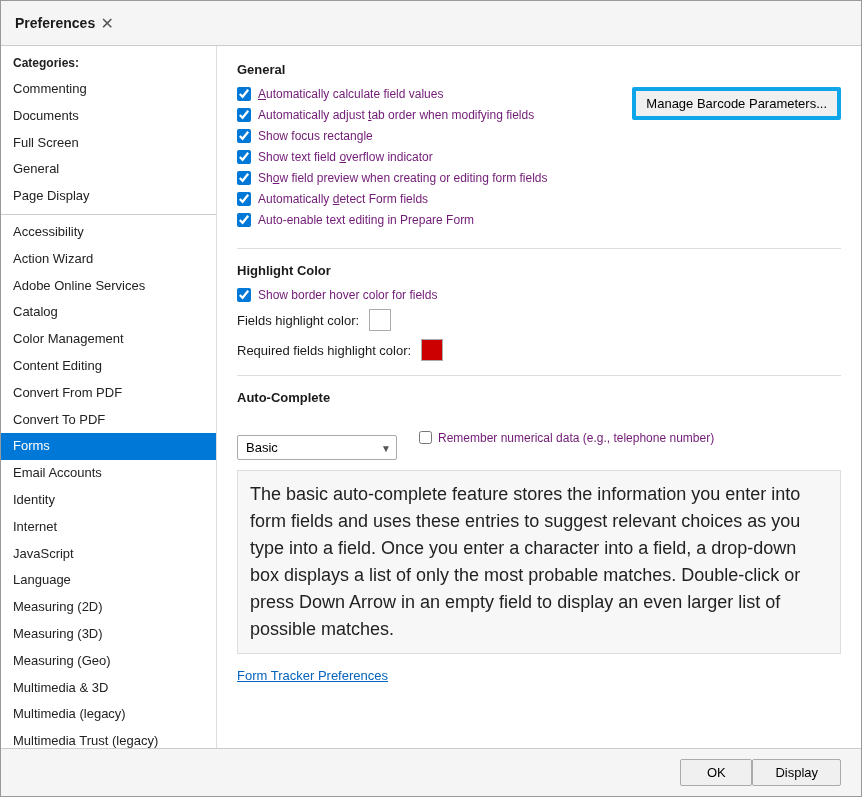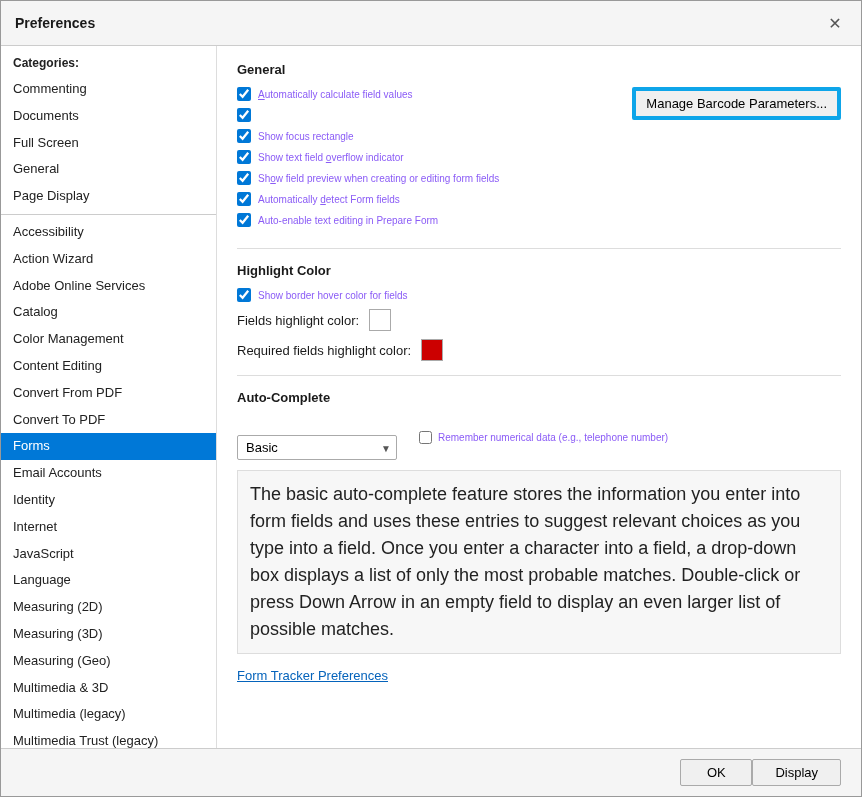--- a/index.html
+++ b/index.html
@@ -21,21 +21,20 @@
       display: flex;
       flex-direction: column;
       position: relative;
     }
     .title-bar {
       background: #f5f5f5;
       border-bottom: 1px solid #ccc;
       padding: 10px 14px;
       display: flex;
       align-items: center;
-      justify-content: space-between;
       flex-shrink: 0;
     }
     .title-bar-text {
       font-size: 14px;
       font-weight: 600;
       color: #1a1a1a;
     }
     .close-btn {
       width: 24px;
       height: 24px;
@@ -103,22 +102,22 @@
       gap: 7px;
     }
     .checkbox-row input[type="checkbox"] {
       width: 14px;
       height: 14px;
       accent-color: #0078d7;
       cursor: pointer;
       flex-shrink: 0;
     }
     .checkbox-label {
-      font-size: 10px;
-      color: #8b5cf6;
+      font-size: 12px;
+      color: #701a75;
     }
     .checkbox-label u { text-decoration: underline; }
     .top-row {
       display: flex;
       align-items: flex-start;
       justify-content: space-between;
     }
     .checkboxes-col { flex: 1; }
     .manage-btn {
       background: #f0f0f0;
@@ -279,20 +278,21 @@
       <div class="section-title">General</div>
 
       <div class="top-row">
         <div class="checkboxes-col">
           <div class="checkbox-row">
             <input type="checkbox" checked="" id="auto-calc" style="">
             <label class="checkbox-label" for="auto-calc"><u>A</u>utomatically calculate field values</label>
           </div>
           <div class="checkbox-row">
             <input type="checkbox" checked="" id="auto-tab" style="">
+            <label class="checkbox-label" for="auto-tab">Automatically adjust <u>t</u>ab order when modifying fields</label>
           </div>
           <div class="checkbox-row">
             <input type="checkbox" checked="" id="show-focus" style="">
             <label class="checkbox-label" for="show-focus">Show focus rectangle</label>
           </div>
           <div class="checkbox-row">
             <input type="checkbox" checked="" id="show-overflow" style="">
             <label class="checkbox-label" for="show-overflow">Show text field <u>o</u>verflow indicator</label>
           </div>
           <div class="checkbox-row">

